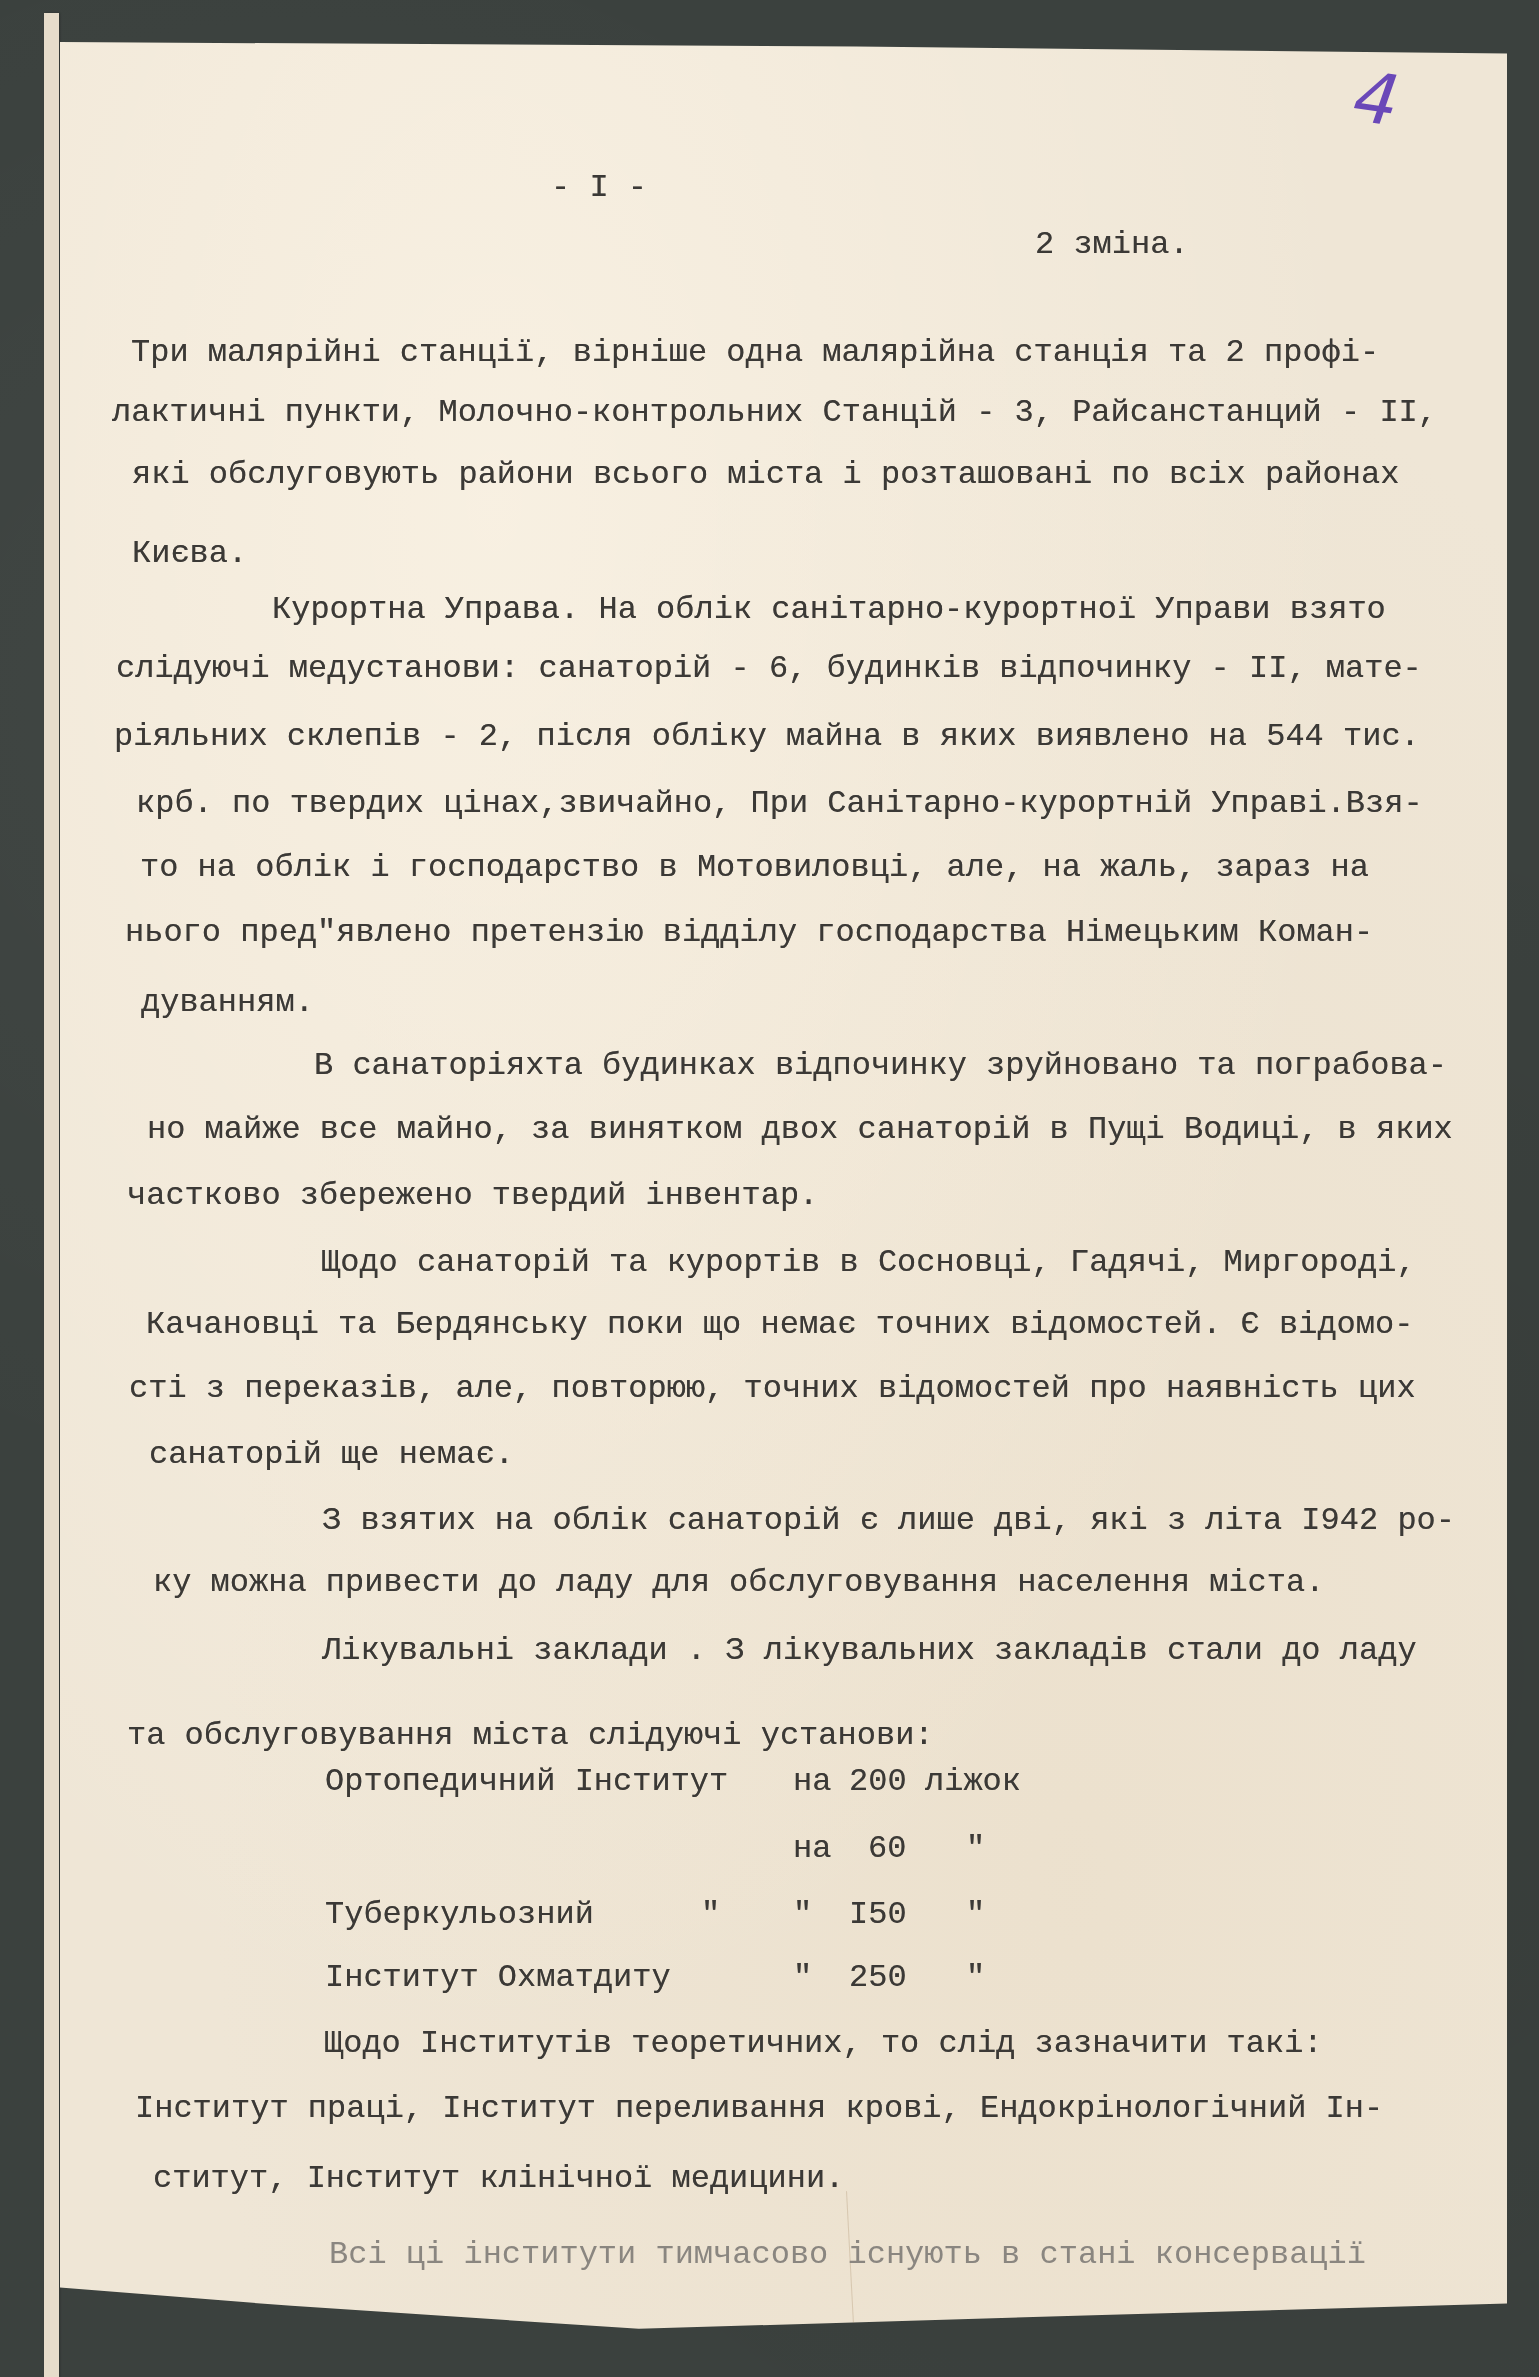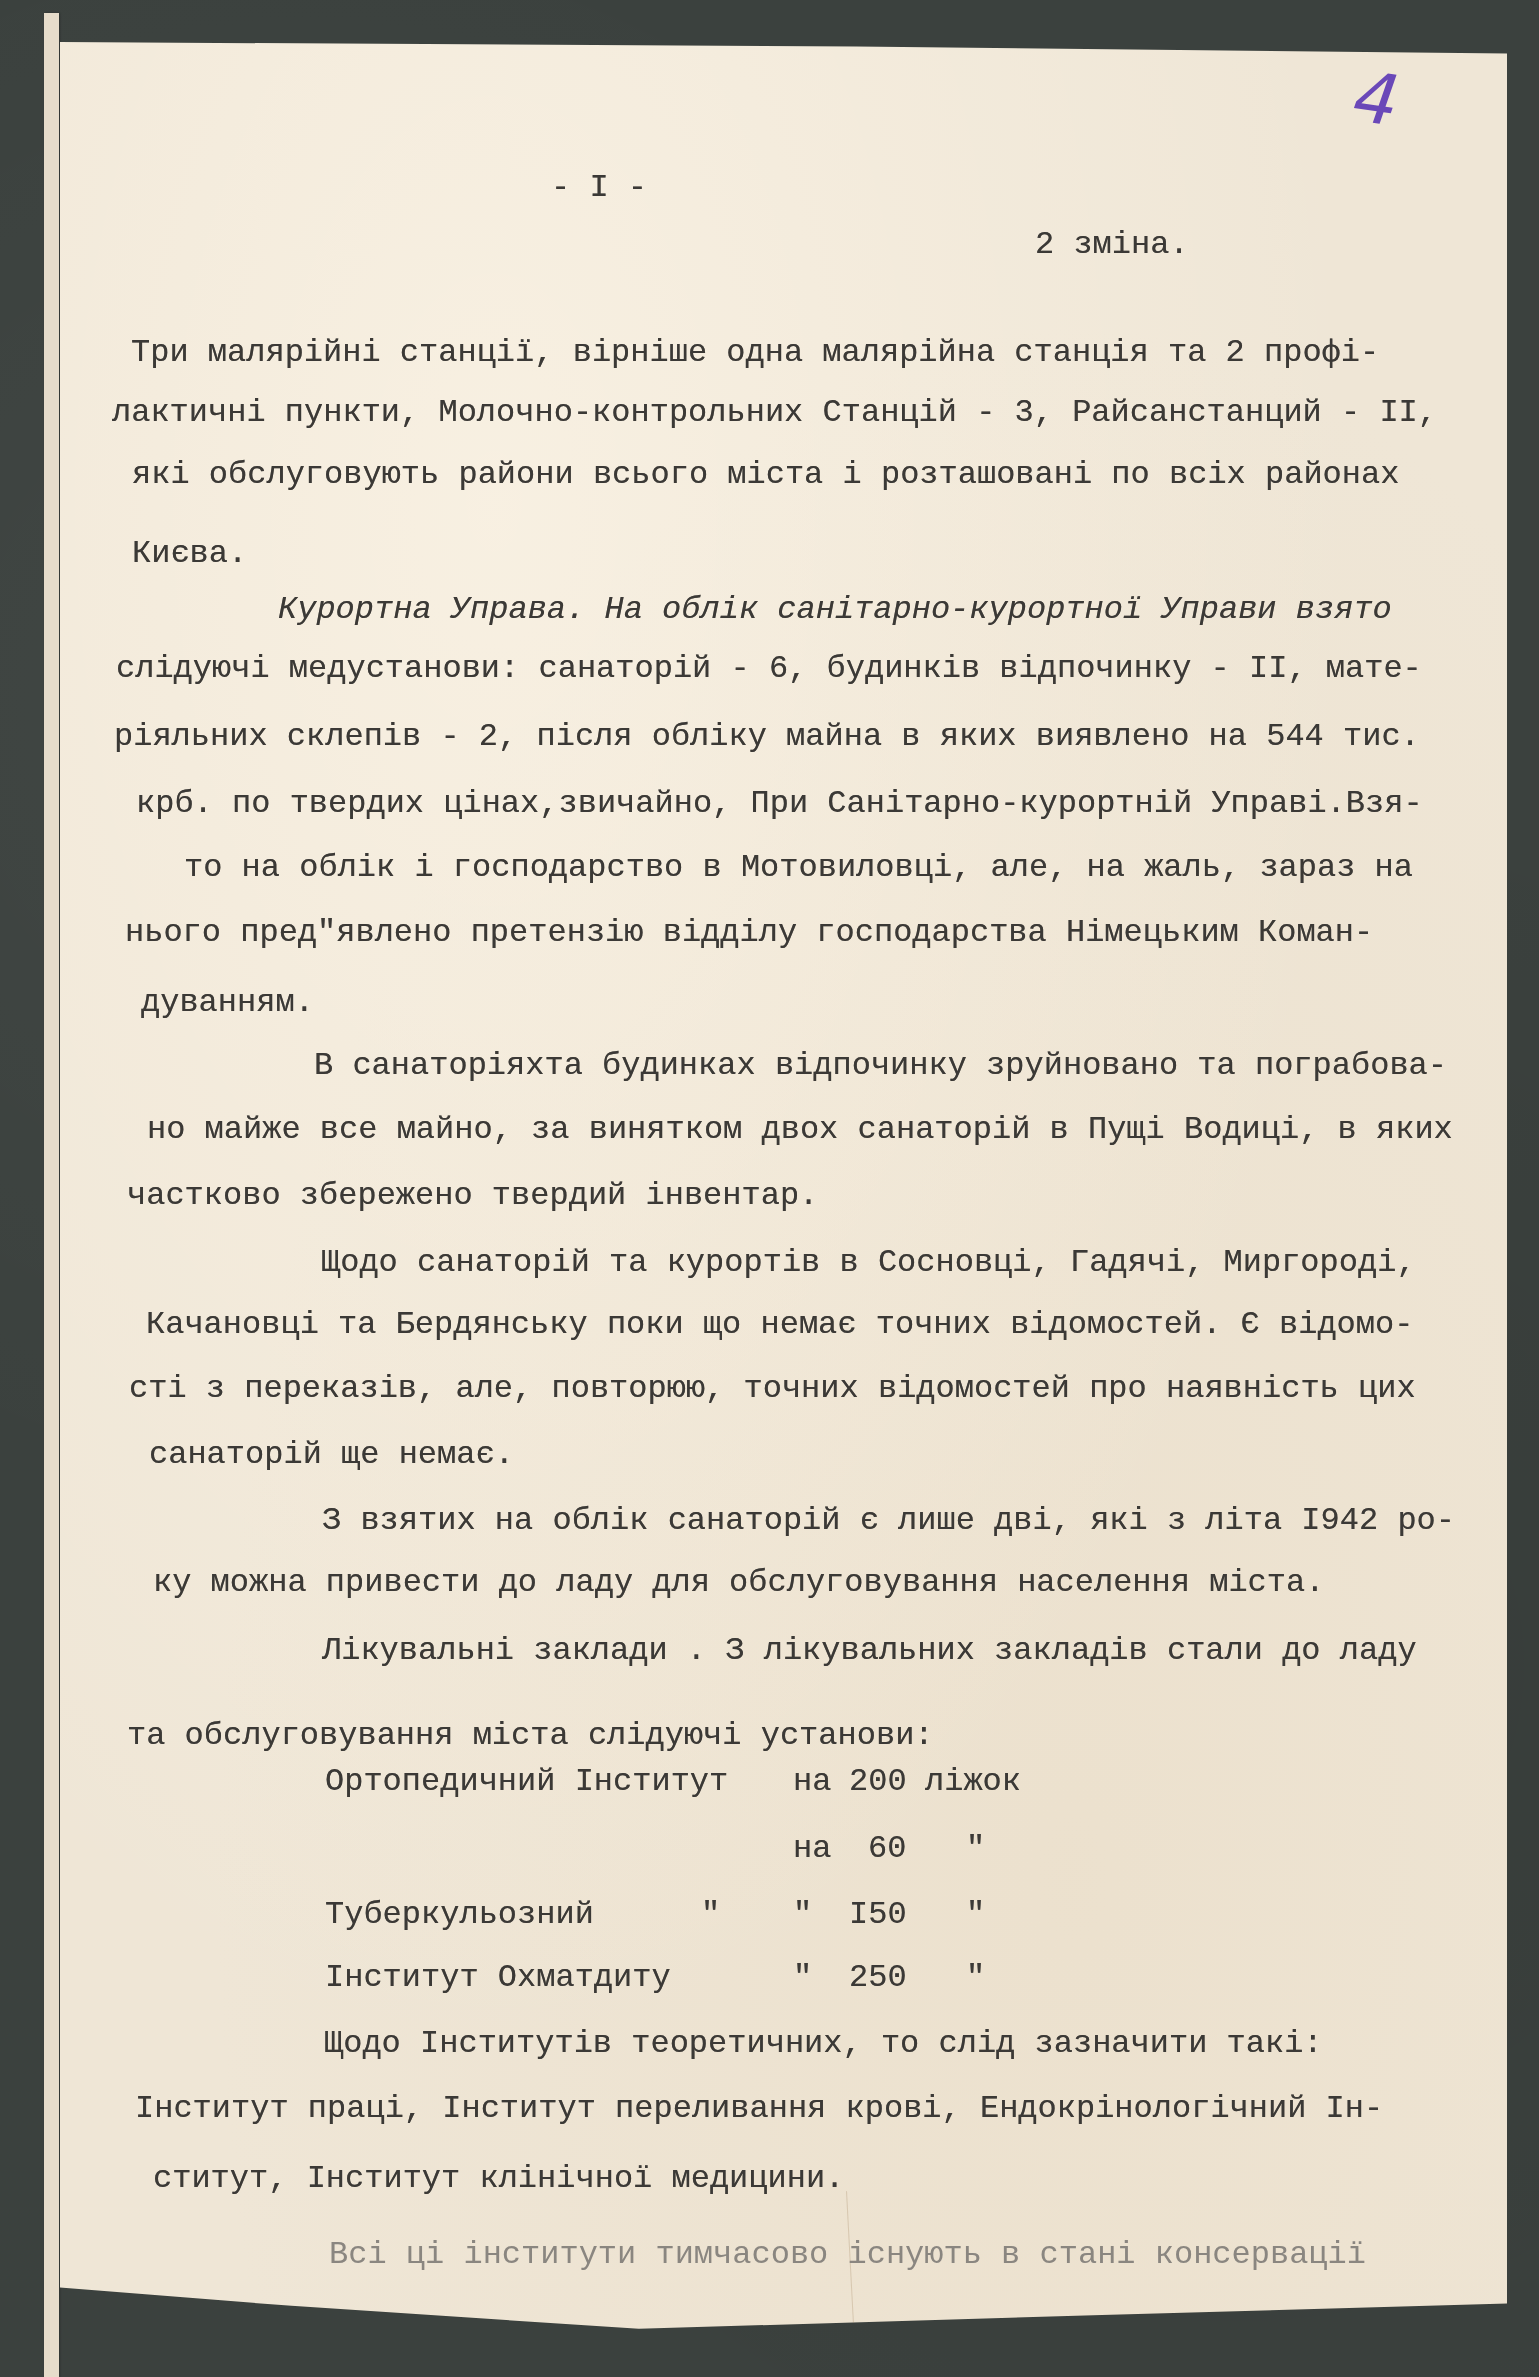--- a/index.html
+++ b/index.html
@@ -67,25 +67,25 @@
     line-height: 1;
   }
   .faded { color: #8a8680; text-shadow: none; }
   
   .l-pagenum { left: 551px; top: 188px; }
   .l-shift   { left: 1035px; top: 245px; }
   .l-p1a { left: 131px; top: 353px; }
   .l-p1b { left: 112px; top: 413px; }
   .l-p1c { left: 132px; top: 475px; }
   .l-p1d { left: 132px; top: 554px; }
-  .l-p2a { left: 278px; top: 610px; font-style: italic; }
+  .l-p2a { left: 272px; top: 610px; }
   .l-p2b { left: 116px; top: 669px; }
   .l-p2c { left: 114px; top: 737px; }
   .l-p2d { left: 136px; top: 804px; }
-  .l-p2e { left: 140px; top: 868px; margin-left: 44px; }
+  .l-p2e { left: 140px; top: 868px; }
   .l-p2f { left: 125px; top: 933px; }
   .l-p2g { left: 141px; top: 1003px; }
   .l-p3a { left: 314px; top: 1066px; }
   .l-p3b { left: 147px; top: 1130px; }
   .l-p3c { left: 127px; top: 1196px; }
   .l-p4a { left: 321px; top: 1263px; }
   .l-p4b { left: 146px; top: 1325px; }
   .l-p4c { left: 129px; top: 1389px; }
   .l-p4d { left: 149px; top: 1455px; }
   .l-p5a { left: 322px; top: 1521px; }

